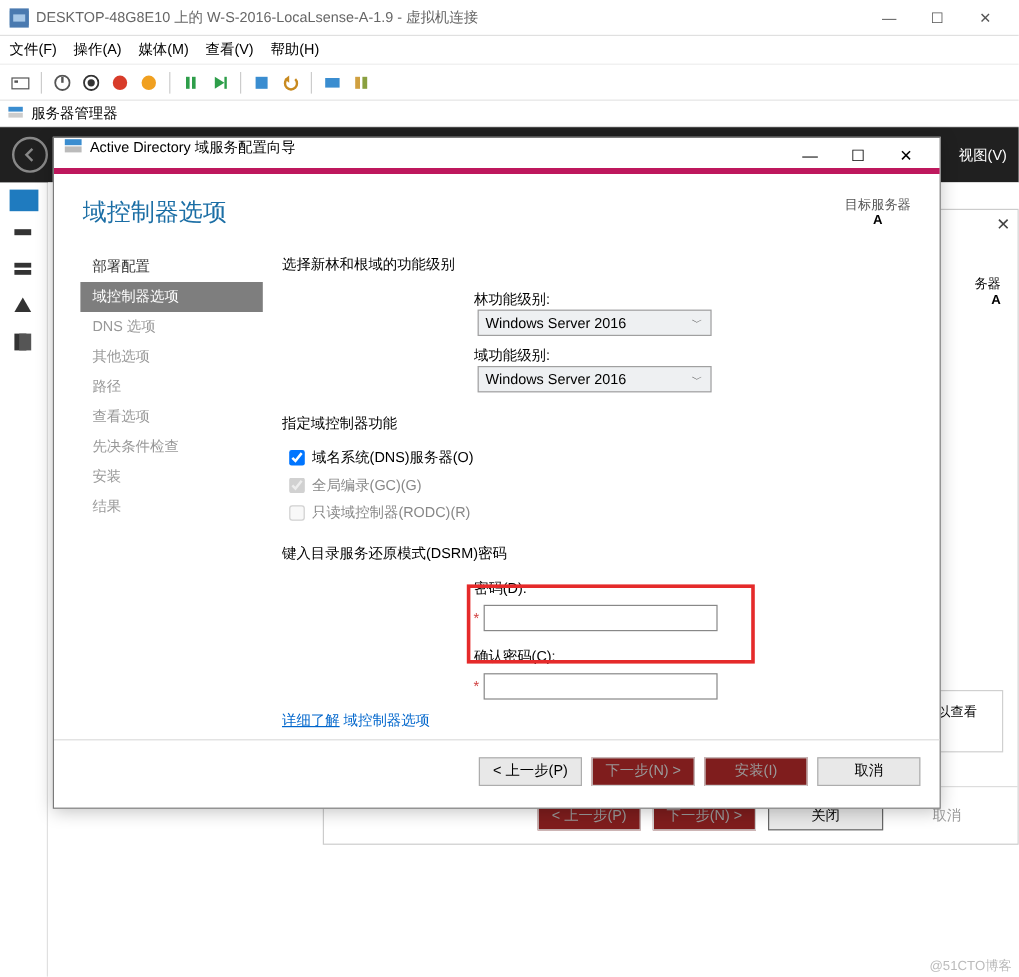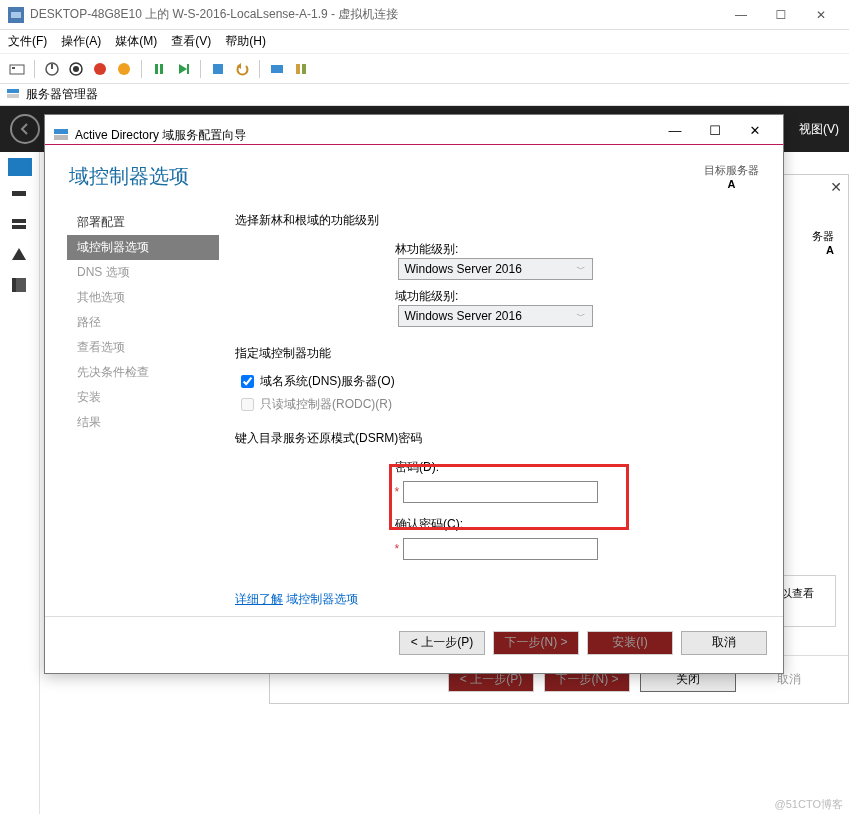--- a/index.html
+++ b/index.html
@@ -25,21 +25,21 @@
 .sm-header .back { width:30px; height:30px; border:2px solid #888; border-radius:50%; display:flex; align-items:center; justify-content:center; color:#888; margin-right:10px;}
 .sm-header .right { position:absolute; right:10px; font-size:12px; }
 
 .sm-body { display:flex; height: calc(814px - 30px - 24px - 30px - 22px - 46px); }
 .sm-side { width: 40px; background:#fff; border-right:1px solid #e0e0e0; padding-top:6px; display:flex; flex-direction:column; gap:10px; align-items:center;}
 .sm-side .sideicon { width:20px; height:20px; }
 .sm-main { flex:1; position:relative; background:#fff; }
 
 
 .wizard { position:absolute; left:4px; top:-38px; width:740px; height:560px; background:#fff; border:1px solid #7a7a7a; box-shadow:0 3px 14px rgba(0,0,0,.25); z-index:50; }
-.wiz-title { height:30px; display:flex; align-items:flex-end; padding:0 8px; border-bottom:1px solid #be185d; }
+.wiz-title { height:30px; display:flex; align-items:flex-start; padding:0 8px; border-bottom:5px solid #be185d; }
 .wiz-title .flag { width:16px; height:16px; margin-right:6px; }
 .wiz-title .t { flex:1; font-size:12px; }
 .wiz-title .wbtn { width:40px; height:28px; display:flex; align-items:center; justify-content:center; font-size:13px; }
 
 .wiz-head { padding:18px 24px 6px; display:flex; align-items:flex-start; justify-content:space-between; }
 .wiz-head h1 { font-size:20px; font-weight:400; color:#1b6ea5; }
 .wiz-head .target { font-size:11px; text-align:center; }
 .wiz-head .target .lbl { color:#555; }
 
 .wiz-body { display:flex; height:420px; padding:0 4px; }
@@ -290,20 +290,24 @@
                 <span class="caret">﹀</span>
             </div>
           </div>
 
           <div class="lbl" style="margin-top:14px">指定域控制器功能</div>
           <label class="chk">
               <input type="checkbox" checked="" style="">
               <span>域名系统(DNS)服务器(O)</span>
             </label>
           <label class="chk" style="color:#888">
+              <input type="checkbox" checked="" disabled="" style="">
+              <span>全局编录(GC)(G)</span>
+            </label>
+          <label class="chk" style="color:#888">
               <input type="checkbox" disabled="" style="">
               <span>只读域控制器(RODC)(R)</span>
             </label>
 
           <div class="lbl" style="margin-top:14px">键入目录服务还原模式(DSRM)密码</div>
 
           <div class="frow" style="position:relative">
             <span class="flabel">密码(D):</span>
             <div class="pwbox">
               <div class="red"></div>

